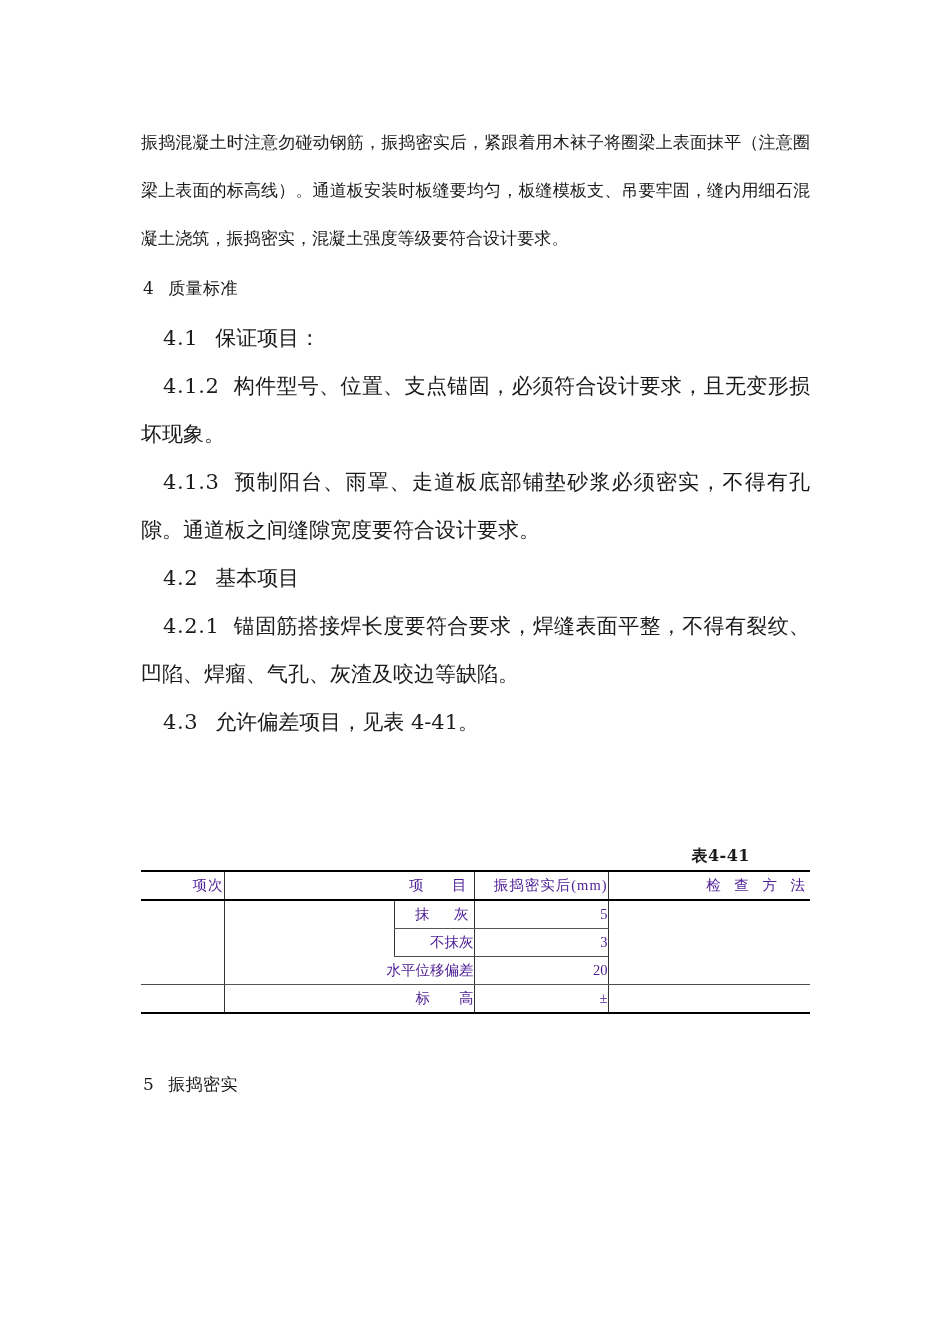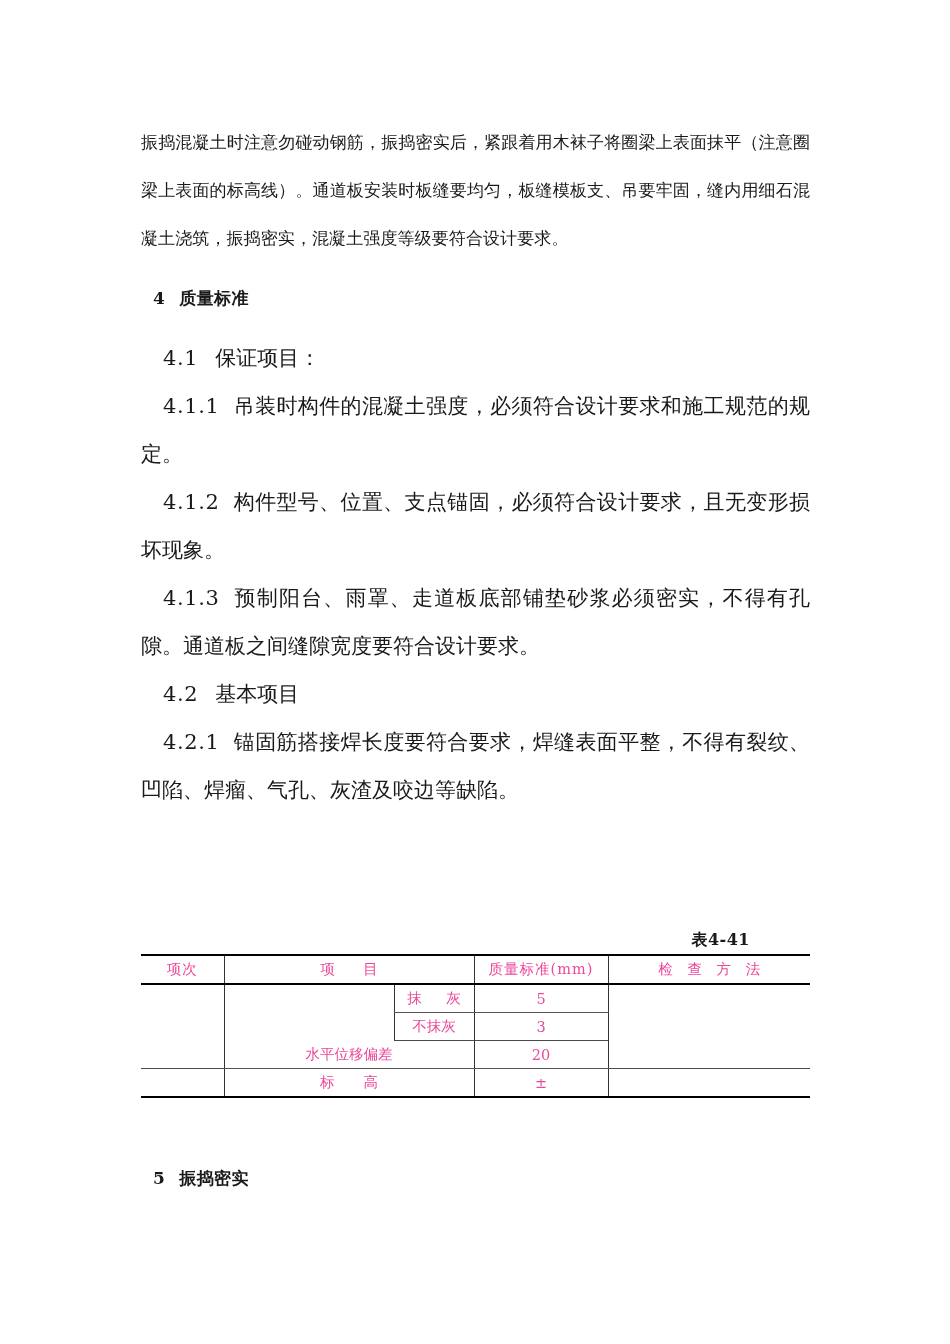--- a/index.html
+++ b/index.html
@@ -34,22 +34,22 @@
     text-justify: inter-ideograph;
     margin: 0;
     letter-spacing: 0.1px;
   }
   .body-para {
     text-indent: 0;
   }
   .h-main {
     font-size: 17px;
     line-height: 48px;
-    font-weight: bold;
-    margin: 12px;
+    font-weight: normal;
+    margin: 2px;
     letter-spacing: 0.4px;
   }
   .h-main .num {
     margin-right: 14px;
   }
   .item {
     font-size: 21px;
     line-height: 48px;
     margin: 0;
     text-align: justify;
@@ -74,35 +74,35 @@
   .table-wrap {
     margin-top: 0;
   }
   .table-caption {
     font-size: 16px;
     font-weight: bold;
     text-align: right;
     line-height: 28px;
     letter-spacing: 0.5px;
     padding-right: 60px;
-    margin-top: 16px;
   }
   table.spec {
     border-collapse: collapse;
     width: 669px;
     font-size: 14.5px;
     table-layout: fixed;
   }
   table.spec td {
     border: none;
     padding: 0;
     height: 27px;
-    text-align: center;
+    text-align: right;
     vertical-align: middle;
-    color: #ec4899;
+    color: #4c1d95;
+    font-family: Liberation Serif, serif;
   }
   .col-a { width: 83px; }
   .col-b { width: 170px; }
   .col-c { width: 80px; }
   .col-d { width: 134px; }
   .col-e { width: 202px; }
 
   
   .bt-thick { border-top: 2.5px solid #000 !important; }
   .bb-thick { border-bottom: 2.5px solid #000 !important; }
@@ -127,52 +127,52 @@
   <div class="content">
 
     <div class="spacer-top"></div>
 
     <p class="para body-para">振捣混凝土时注意勿碰动钢筋，振捣密实后，紧跟着用木袜子将圈梁上表面抹平（注意圈梁上表面的标高线）。通道板安装时板缝要均匀，板缝模板支、吊要牢固，缝内用细石混凝土浇筑，振捣密实，混凝土强度等级要符合设计要求。</p>
 
     <h2 class="h-main"><span class="num">4</span><span>质量标准</span></h2>
 
     <p class="item"><span class="num">4.1</span><span class="gap-wide"></span><span>保证项目：</span></p>
 
-    <p class="item"><span class="num">4.1.1</span><span class="gap"></span><span>吊装时构件的混凝土强度，必须符合设计要求和施工规范的规定。</span></p>
 
     <p class="item"><span class="num">4.1.2</span><span class="gap"></span><span>构件型号、位置、支点锚固，必须符合设计要求，且无变形损坏现象。</span></p>
 
     <p class="item"><span class="num">4.1.3</span><span class="gap"></span><span>预制阳台、雨罩、走道板底部铺垫砂浆必须密实，不得有孔隙。通道板之间缝隙宽度要符合设计要求。</span></p>
 
     <p class="item"><span class="num">4.2</span><span class="gap-wide"></span><span>基本项目</span></p>
 
     <p class="item"><span class="num">4.2.1</span><span class="gap"></span><span>锚固筋搭接焊长度要符合要求，焊缝表面平整，不得有裂纹、凹陷、焊瘤、气孔、灰渣及咬边等缺陷。</span></p>
 
 
+    <p class="item"><span class="num">4.3</span><span class="gap-wide"></span><span>允许偏差项目，见表 4-41。</span></p>
 
     <div class="gap-block"></div>
     <div class="gap-block"></div>
 
     <div class="table-wrap">
 
       <div class="table-caption">表4-41</div>
 
       <table class="spec">
         <colgroup>
           <col class="col-a">
             <col class="col-b">
             <col class="col-c">
             <col class="col-d">
             <col class="col-e">
         </colgroup>
         <tbody>
           <tr>
             <td class="hdr-cell bt-thick bb-thick">项次</td>
             <td class="hdr-cell bt-thick bb-thick bl-thin sp2" colspan="2">项　目</td>
-            <td class="hdr-cell bt-thick bb-thick bl-thin">质量标准(mm)</td>
+            <td class="hdr-cell bt-thick bb-thick bl-thin">振捣密实后(mm)</td>
             <td class="hdr-cell bt-thick bb-thick bl-thin sp3">检 查 方 法</td>
           </tr>
 
           <tr>
             <td rowspan="2"></td>
             <td rowspan="2" class="bl-thin"></td>
             <td class="bl-thin bb-thin sp-wide">抹　灰</td>
             <td class="bl-thin bb-thin">5</td>
             <td rowspan="2" class="bl-thin"></td>
           </tr>

